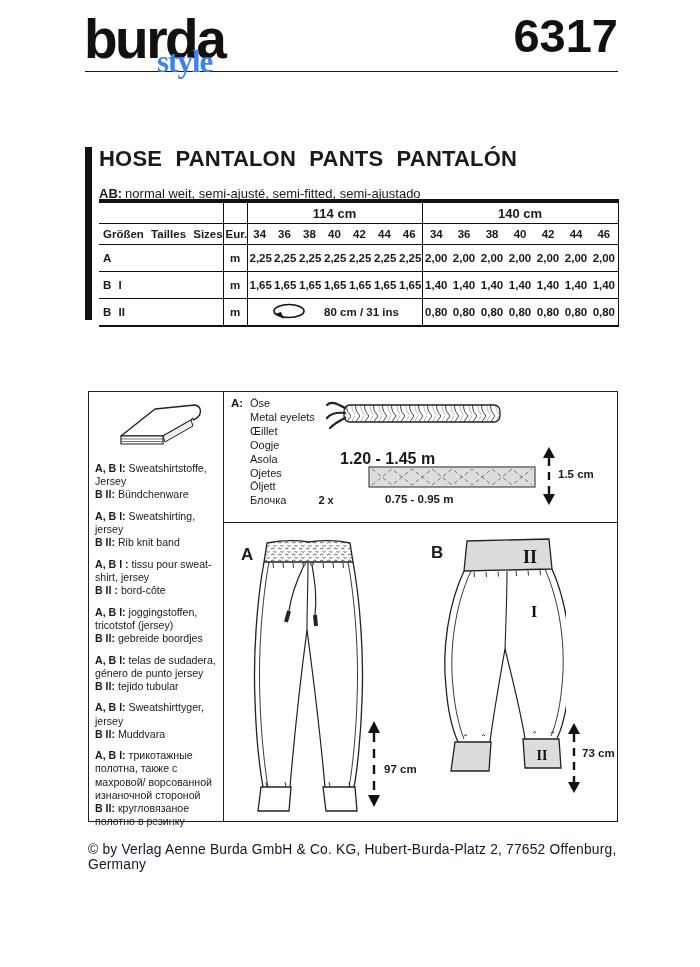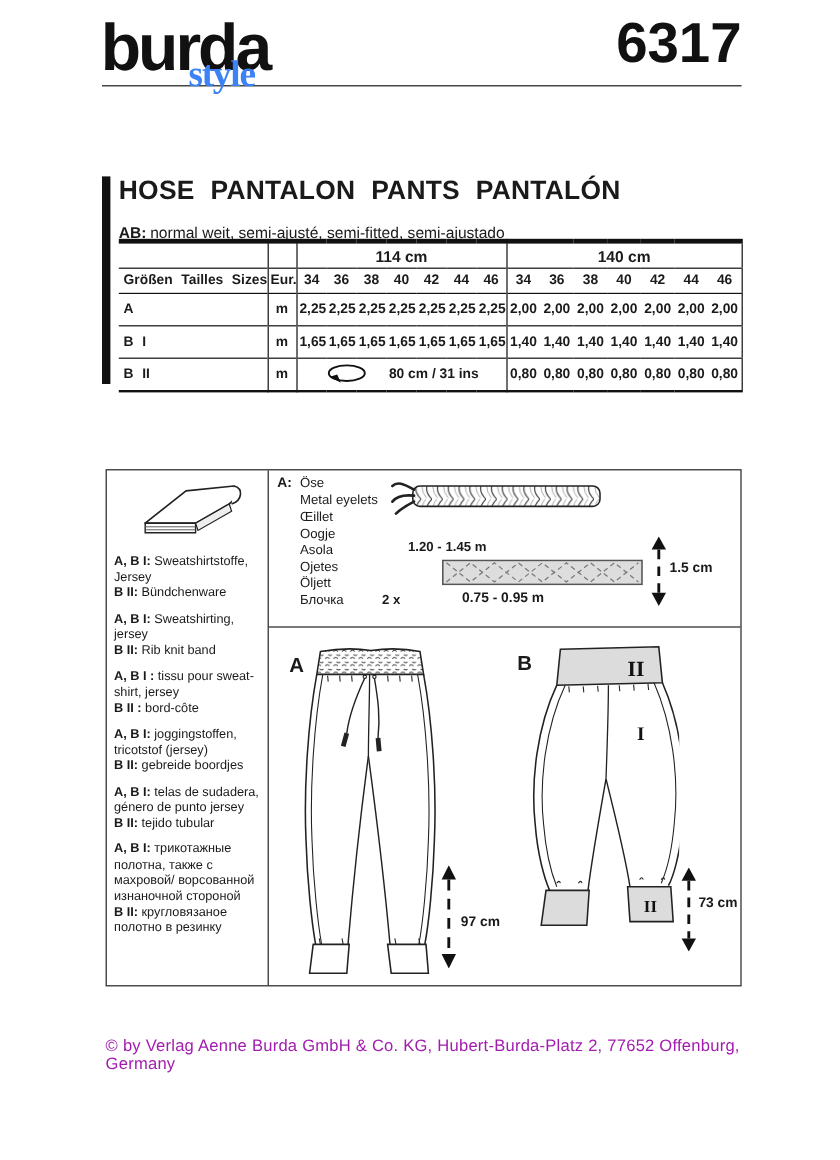--- a/index.html
+++ b/index.html
@@ -40,38 +40,38 @@
   .bolt-wrap{text-align:center;margin:2px 0 6px;}
   .fabric-panel p{margin:0 0 8.5px;font-size:10.6px;line-height:1.24;font-weight:normal;}
   .fabric-panel b{font-weight:bold;}
   .notions-panel{position:absolute;left:135px;top:0;right:0;height:131px;
         border-bottom:1.6px solid #222;box-sizing:border-box;}
   .notion-label{position:absolute;left:7px;top:5px;font-size:11.5px;font-weight:bold;}
   .notion-list{position:absolute;left:26px;top:5px;font-size:11px;font-weight:normal;
         line-height:13.9px;}
   .notion-qty{font-weight:bold;margin-left:32px;}
   .cord-ill{position:absolute;left:100px;top:6px;}
-  .cord-len{position:absolute;left:116px;top:58px;font-size:11px;font-weight:bold;}
+  .cord-len{position:absolute;left:116px;top:58px;font-size:16px;font-weight:bold;}
   .elastic-ill{position:absolute;left:144px;top:74px;}
   .elastic-len{position:absolute;left:161px;top:101px;font-size:11.5px;font-weight:bold;}
   .dim-elastic{position:absolute;left:318px;top:55px;}
   .elastic-wid{position:absolute;left:334px;top:76px;font-size:11.5px;font-weight:bold;}
   .views-panel{position:absolute;left:135px;top:131px;right:0;bottom:0;}
   .view-label{position:absolute;font-size:17px;font-weight:bold;}
   .view-label-a{left:17px;top:22px;}
   .view-label-b{left:207px;top:20px;}
   .pants-a{position:absolute;left:25px;top:12px;}
   .pants-b{position:absolute;left:210px;top:12px;}
   .dim-a{position:absolute;left:143px;top:198px;}
   .len-a{position:absolute;left:160px;top:240px;font-size:11.5px;font-weight:bold;}
   .dim-b{position:absolute;left:343px;top:200px;}
   .len-b{position:absolute;left:358px;top:224px;font-size:11.5px;font-weight:bold;}
   
-  .footer{position:absolute;left:88px;top:864px;width:540px;font-size:13.8px;
-        letter-spacing:0.2px;color:#a21caf;}
+  .footer{position:absolute;left:88px;top:842px;width:540px;font-size:13.8px;
+        letter-spacing:0.2px;color:#0f172a;}
   svg{display:block;}
   .sv-serif{font-family:"Liberation Serif", serif;font-weight:bold;fill:#111;}
 </style>
 </head>
 <body>
 
 <div class="page">
 
   <div class="logo">burda</div>
   <div class="header-rule"></div>
@@ -190,20 +190,22 @@
       <p><b>A, B I:</b> <span>Sweatshirtstoffe, Jersey</span><br>
         <b>B II:</b> <span>Bündchenware</span></p>
       <p><b>A, B I:</b> <span>Sweatshirting, jersey</span><br>
         <b>B II:</b> <span>Rib knit band</span></p>
       <p><b>A, B I :</b> <span>tissu pour sweat-shirt, jersey</span><br>
         <b>B II :</b> <span>bord-côte</span></p>
       <p><b>A, B I:</b> <span>joggingstoffen, tricotstof (jersey)</span><br>
         <b>B II:</b> <span>gebreide boordjes</span></p>
       <p><b>A, B I:</b> <span>telas de sudadera, género de punto jersey</span><br>
         <b>B II:</b> <span>tejido tubular</span></p>
+      <p><b>A, B I:</b> <span>Sweatshirttyger, jersey</span><br>
+        <b>B II:</b> <span>Muddvara</span></p>
       <p><b>A, B I:</b> <span>трикотажные полотна, также с махровой/ ворсованной изнаночной стороной</span><br>
         <b>B II:</b> <span>кругловязаное полотно в резинку</span></p>
     </div>
 
     <div class="notions-panel">
       <div class="notion-label">A:</div>
       <div class="notion-list">
         <div>Öse</div>
         <div>Metal eyelets</div>
         <div>Œillet</div>

